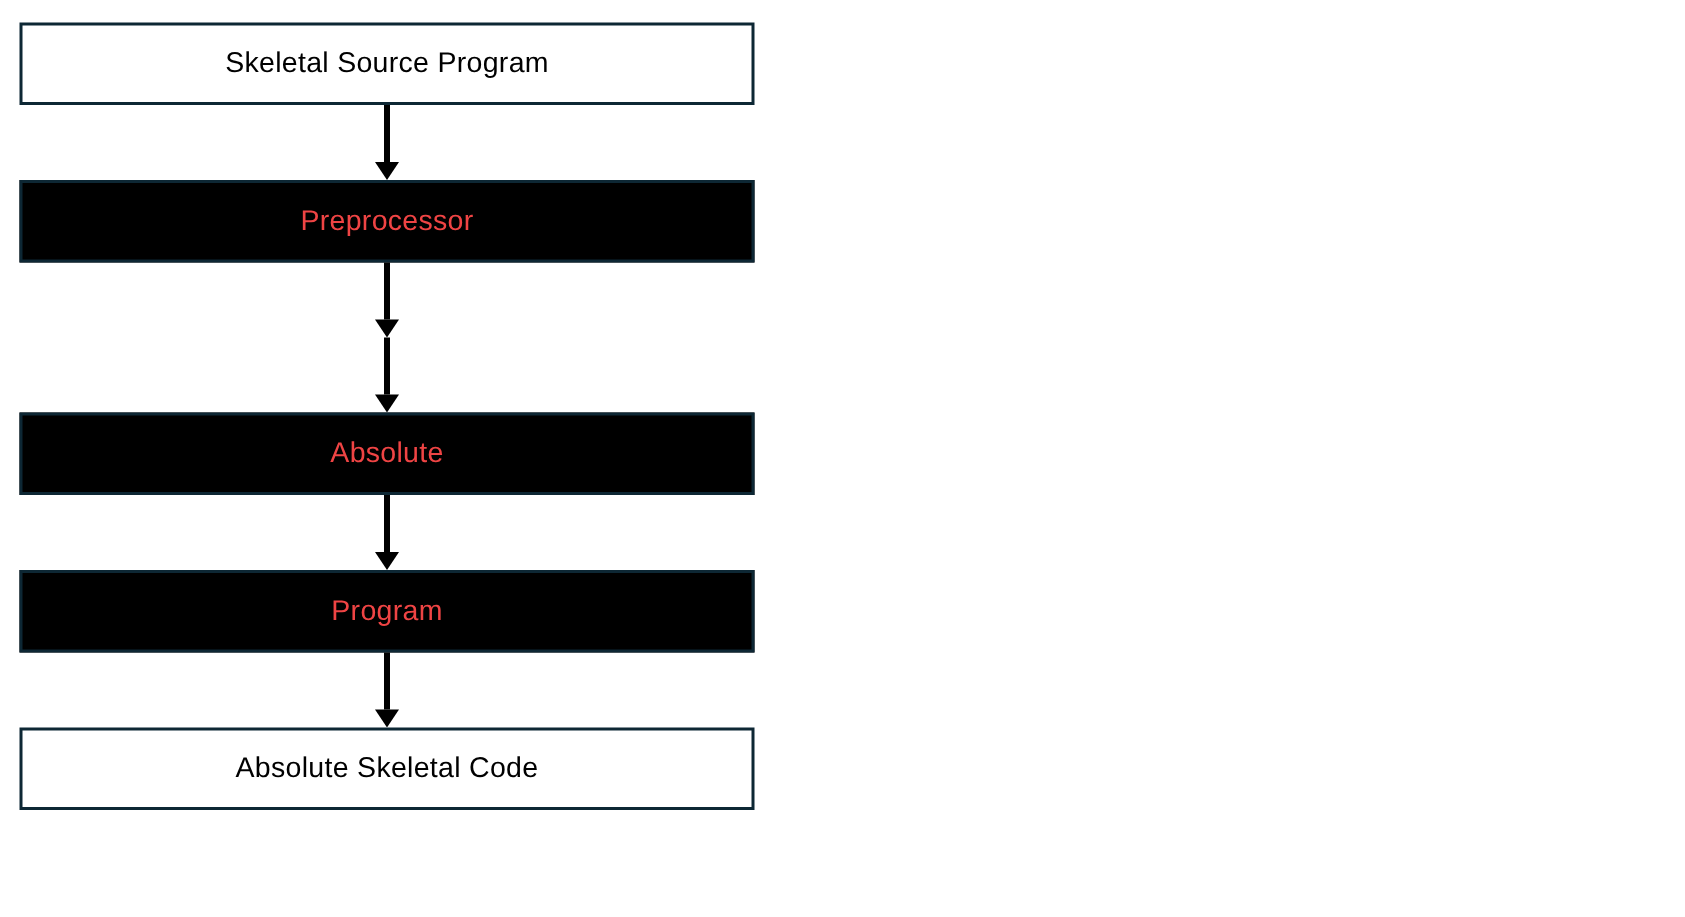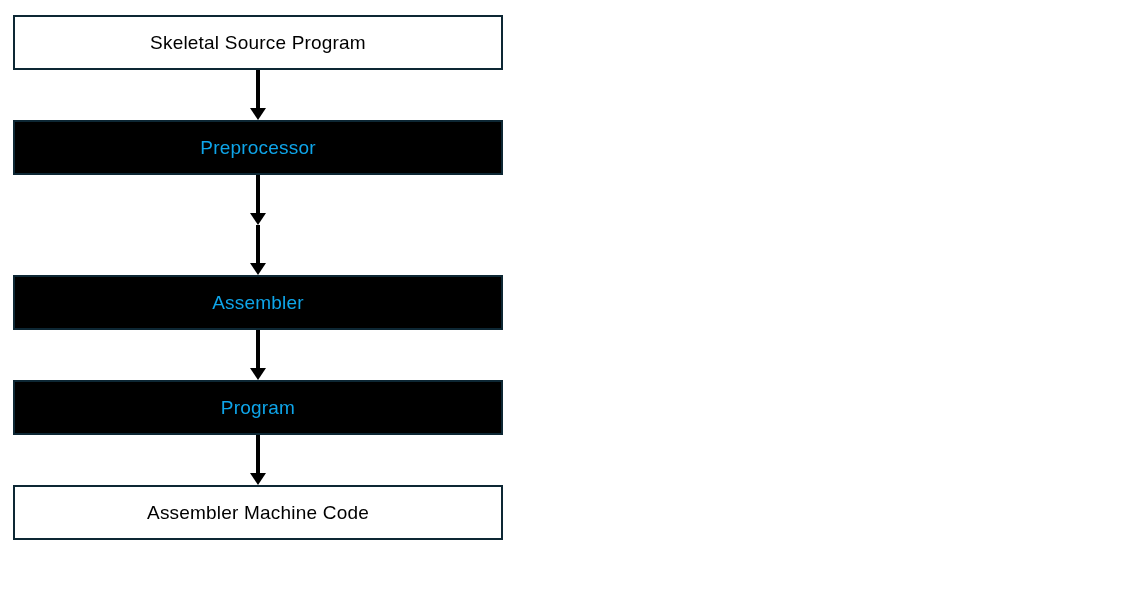--- a/index.html
+++ b/index.html
@@ -33,21 +33,21 @@
     justify-content: center;
     font-size: 19px;
     letter-spacing: 0.2px;
   }
   .node--outline {
     background: #ffffff;
     color: #000000;
   }
   .node--filled {
     background: #000000;
-    color: #0ea5e9;
+    color: #ef4444;
   }
   .connector {
     height: 50px;
     display: flex;
     flex-direction: column;
     align-items: center;
     justify-content: flex-start;
   }
   .connector .shaft {
     width: 4px;
@@ -86,35 +86,35 @@
       <div class="head"></div>
     </div>
 
 
     <div class="connector">
       <div class="shaft"></div>
       <div class="head"></div>
     </div>
 
     <div class="node node--filled">
-      <span>Assembler</span>
+      <span>Absolute</span>
     </div>
 
     <div class="connector">
       <div class="shaft"></div>
       <div class="head"></div>
     </div>
 
     <div class="node node--filled">
       <span>Program</span>
     </div>
 
     <div class="connector">
       <div class="shaft"></div>
       <div class="head"></div>
     </div>
 
     <div class="node node--outline">
-      <span>Assembler Machine Code</span>
+      <span>Absolute Skeletal Code</span>
     </div>
 
   </div>
 </div>
 
 </body></html>

